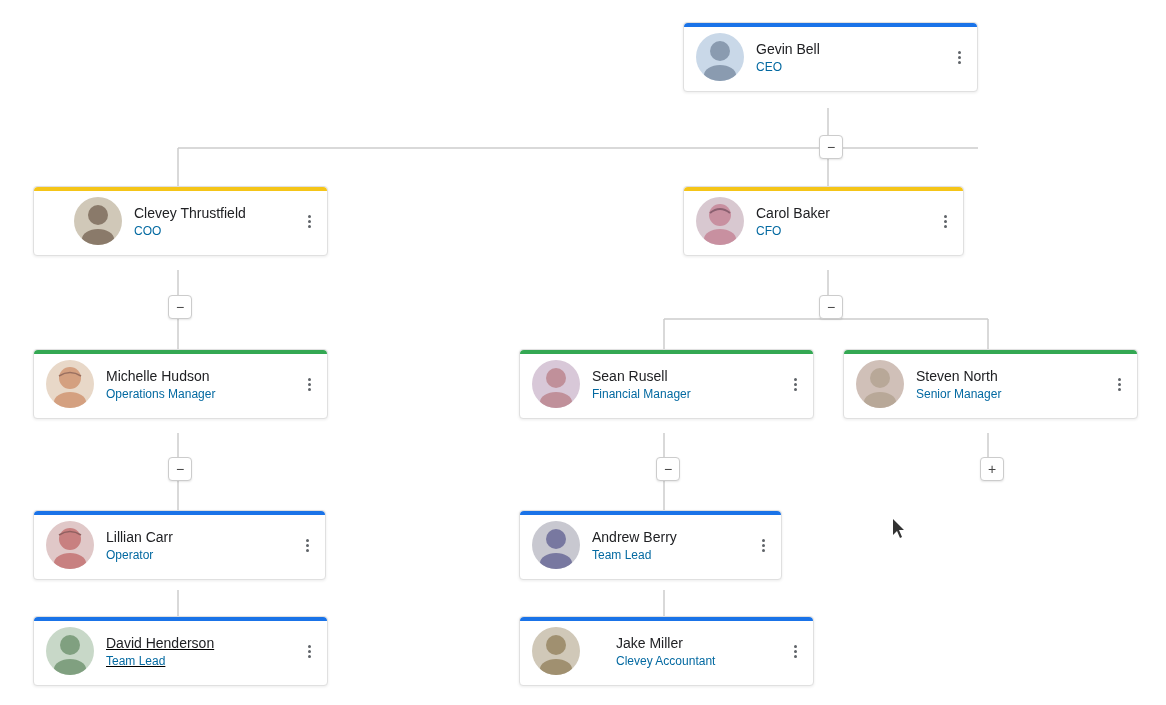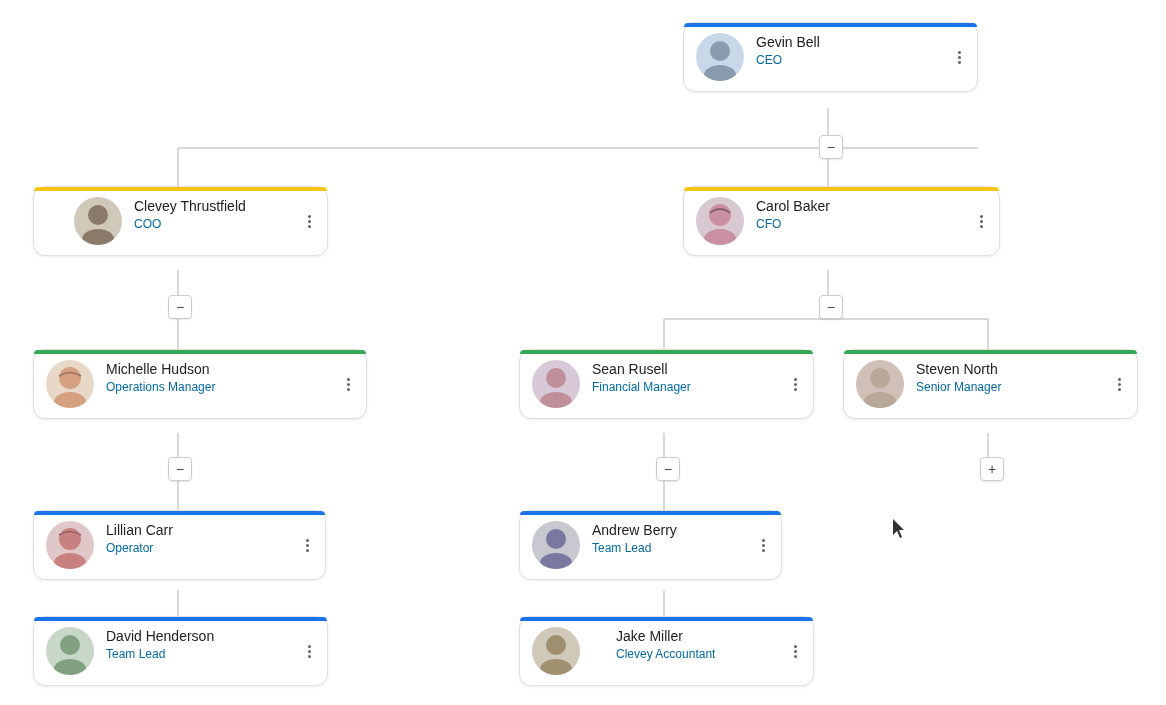--- a/index.html
+++ b/index.html
@@ -17,22 +17,23 @@
       width: 1166px;
       min-height: 705px;
       background: #fff;
     }
 
     
     .node-card {
       position: absolute;
       background: #fff;
       border: 1px solid #e0e0e0;
-      border-radius: 12px;
+      border-radius: 4px;
       display: flex;
+      align-items: center;
       padding: 10px 12px;
       width: 290px;
       box-shadow: 0 1px 3px rgba(0,0,0,0.08);
       cursor: pointer;
     }
     .node-card::before {
       content: '';
       position: absolute;
       top: 0; left: 0; right: 0;
       height: 4px;
@@ -206,21 +207,21 @@
       <div class="node-name">Clevey Thrustfield</div>
       <div class="node-title">COO</div>
     </div>
     <div class="node-menu">
       <div class="dot"></div>
         <div class="dot"></div>
         <div class="dot"></div>
     </div>
   </div>
 
-  <div class="node-card accent-yellow" style="left:683px; top:186px; width:317px;">
+  <div class="node-card accent-yellow" style="left:683px; top:186px; width:281px;">
     <div class="node-avatar avatar-carol">
       <svg width="48" height="48" viewBox="0 0 48 48">
           <circle cx="24" cy="18" r="11" fill="#c890a0"></circle>
           <ellipse cx="24" cy="42" rx="16" ry="10" fill="#c890a0"></ellipse>
           <path d="M14 16 Q24 8 34 16" stroke="#8a6070" fill="none" stroke-width="2"></path>
         </svg>
     </div>
     <div class="node-info">
       <div class="node-name">Carol Baker</div>
       <div class="node-title">CFO</div>
@@ -233,21 +234,21 @@
   </div>
 
   <div class="toggle-btn" style="left:168px; top:295px;">
     <span>−</span>
   </div>
 
   <div class="toggle-btn" style="left:819px; top:295px;">
     <span>−</span>
   </div>
 
-  <div class="node-card accent-green" style="left:33px; top:349px; width:334px;">
+  <div class="node-card accent-green" style="left:33px; top:349px; width:295px;">
     <div class="node-avatar avatar-michelle">
       <svg width="48" height="48" viewBox="0 0 48 48">
           <circle cx="24" cy="18" r="11" fill="#d4a080"></circle>
           <ellipse cx="24" cy="42" rx="16" ry="10" fill="#d4a080"></ellipse>
           <path d="M13 16 Q24 9 35 16" stroke="#9a7060" fill="none" stroke-width="1.5"></path>
         </svg>
     </div>
     <div class="node-info">
       <div class="node-name">Michelle Hudson</div>
       <div class="node-title">Operations Manager</div>
@@ -337,21 +338,21 @@
       <div class="node-name">Andrew Berry</div>
       <div class="node-title">Team Lead</div>
     </div>
     <div class="node-menu">
       <div class="dot"></div>
         <div class="dot"></div>
         <div class="dot"></div>
     </div>
   </div>
 
-  <div class="node-card accent-blue" style="left:33px; top:616px; width:295px;">
+  <div class="node-card accent-blue" style="left:33px; top:616px; width:295px;text-decoration:underline;">
     <div class="node-avatar avatar-david">
       <svg width="48" height="48" viewBox="0 0 48 48">
           <circle cx="24" cy="18" r="10" fill="#80a080"></circle>
           <ellipse cx="24" cy="42" rx="16" ry="10" fill="#80a080"></ellipse>
         </svg>
     </div>
     <div class="node-info">
       <div class="node-name">David Henderson</div>
       <div class="node-title">Team Lead</div>
     </div>

